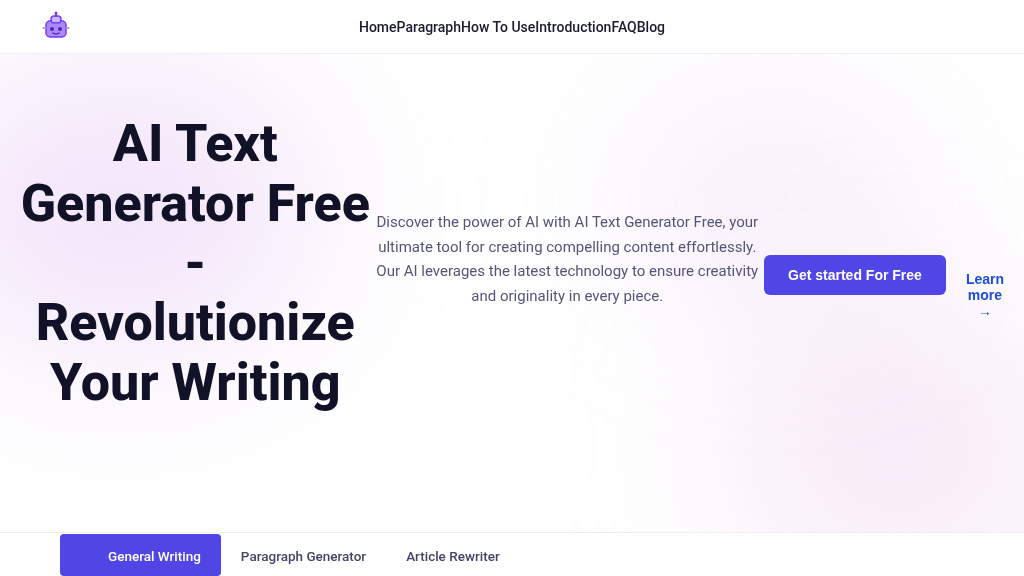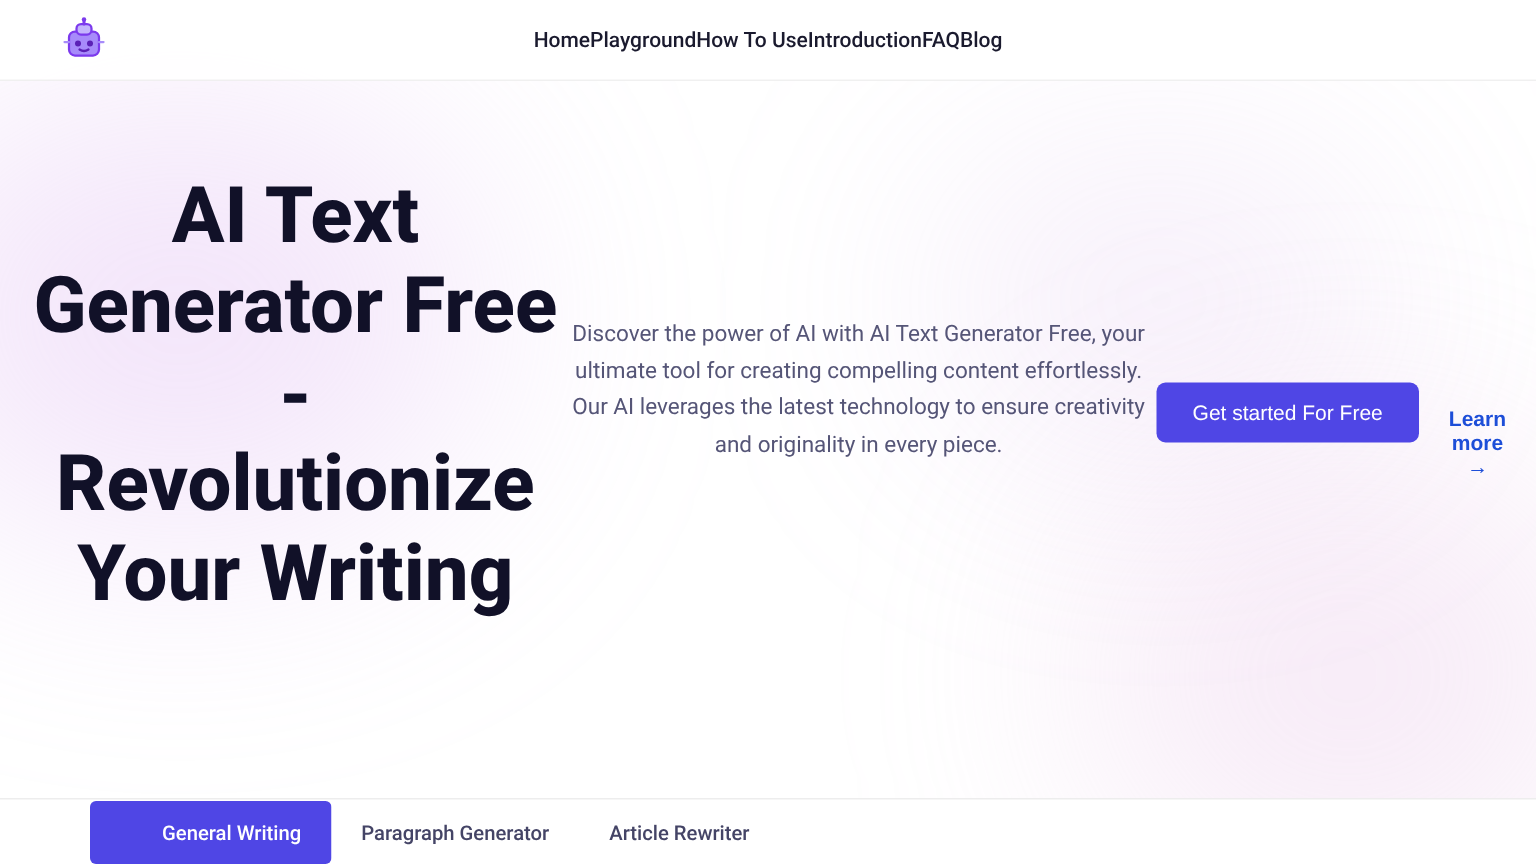--- a/index.html
+++ b/index.html
@@ -124,21 +124,21 @@
       gap: 20px;
     }
 
     .btn-primary {
       background: #4f46e5;
       color: #ffffff;
       border: none;
       padding: 12px 24px;
       border-radius: 6px;
       font-size: 14px;
-      font-weight: 400;
+      font-weight: 700;
       cursor: pointer;
       white-space: nowrap;
     }
 
     .btn-secondary {
       background: transparent;
       color: #1d4ed8;
       border: none;
       font-size: 14px;
       font-weight: 700;
@@ -200,21 +200,21 @@
       <path d="M13 22 Q16 24 19 22" stroke="#5b21b6" stroke-width="1.5" stroke-linecap="round" fill="none"></path>
       <line x1="16" y1="5" x2="16" y2="3" stroke="#7c3aed" stroke-width="2" stroke-linecap="round"></line>
       <circle cx="16" cy="2" r="1.5" fill="#7c3aed"></circle>
       <line x1="6" y1="17" x2="3" y2="17" stroke="#a78bfa" stroke-width="1.5" stroke-linecap="round"></line>
       <line x1="26" y1="17" x2="29" y2="17" stroke="#a78bfa" stroke-width="1.5" stroke-linecap="round"></line>
     </svg>
   </div>
 
   <nav>
     <a>Home</a>
-    <a>Playground</a>
+    <a>Paragraph</a>
     <a>How To Use</a>
     <a>Introduction</a>
     <a>FAQ</a>
     <a>Blog</a>
   </nav>
 </header>
 
 <section class="hero">
   <h1>AI Text Generator Free - Revolutionize Your Writing</h1>
   <p>Discover the power of AI with AI Text Generator Free, your ultimate tool for creating compelling content effortlessly. Our AI leverages the latest technology to ensure creativity and originality in every piece.</p>

